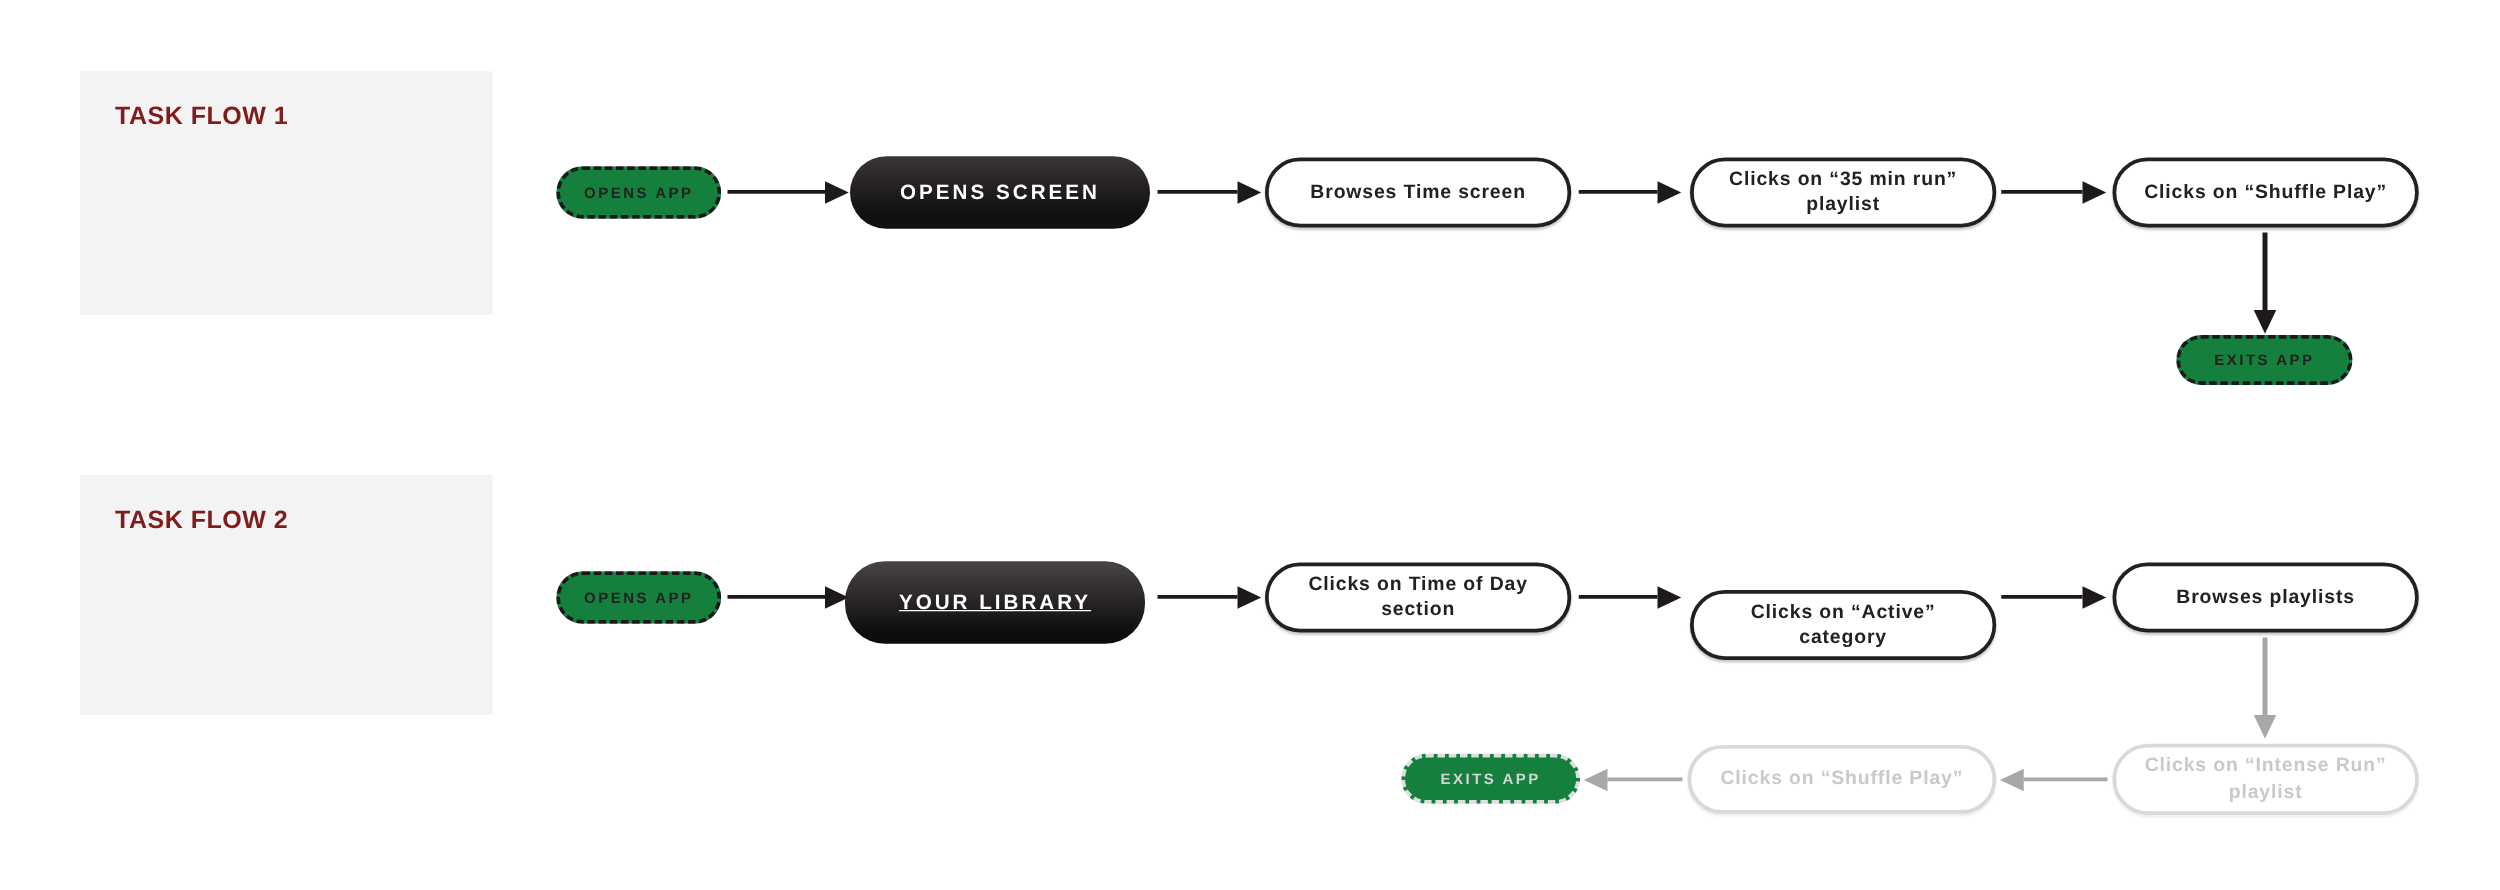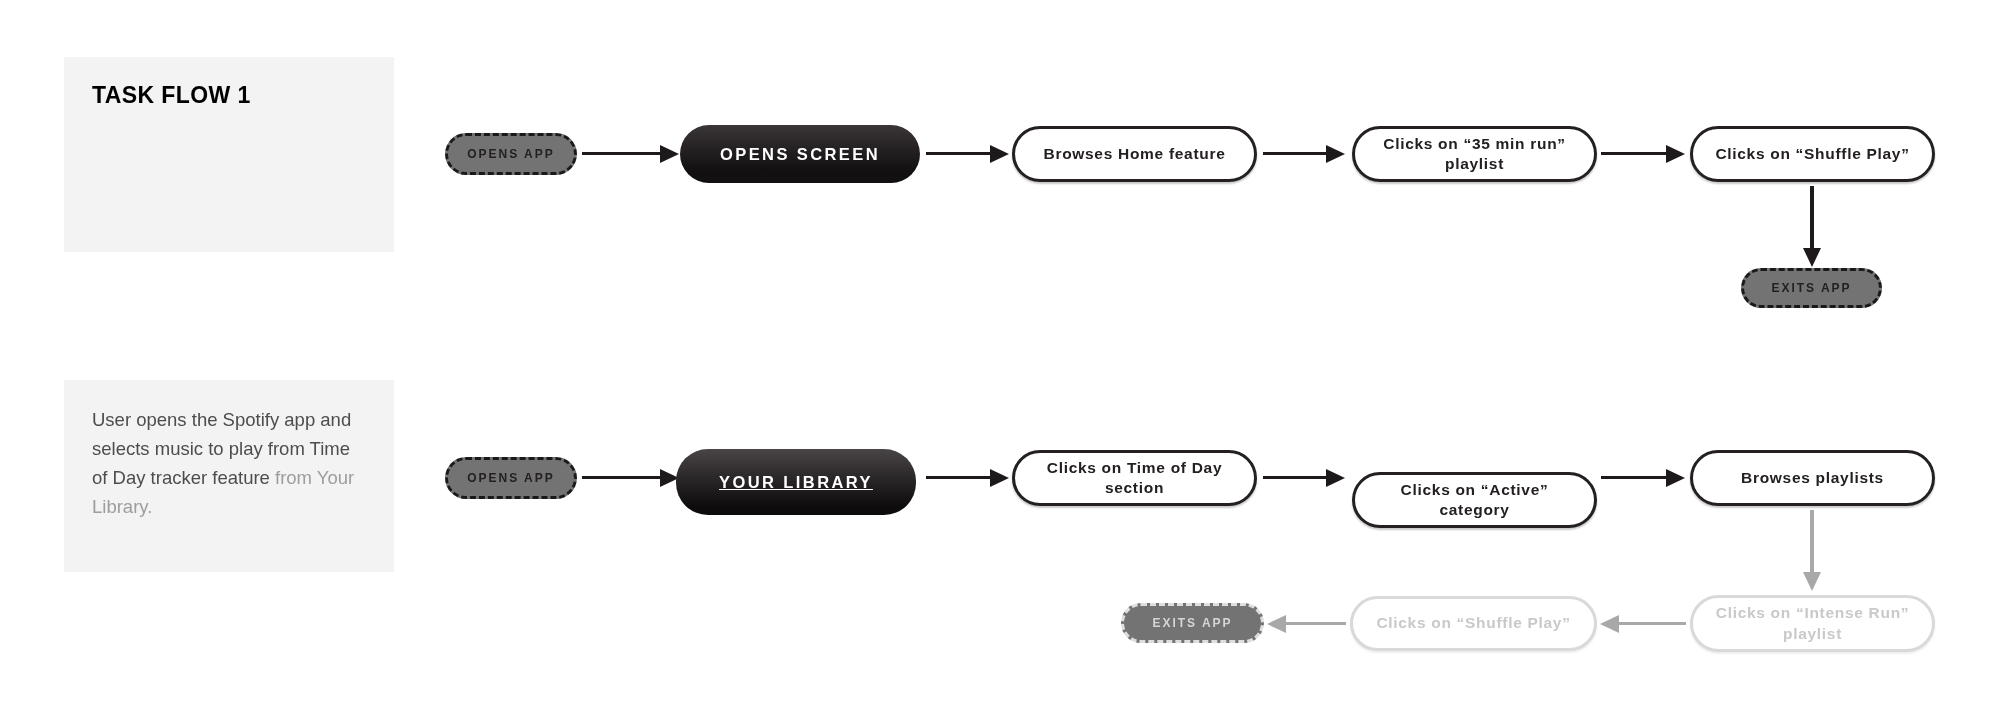--- a/index.html
+++ b/index.html
@@ -7,22 +7,22 @@
     position:relative; width:2000px; height:712px; background:#ffffff;
     font-family:"Liberation Sans", sans-serif; overflow:hidden;
   }
 
   
   .card {
     position:absolute; background:#f4f3f3; box-sizing:border-box;
     padding:25px 28px 20px 28px;
   }
   .card h2 {
-    margin:0 0 9px 0; font-size:23px; font-weight:700; letter-spacing:0.4px;
-    color:#000000;
+    margin:0 0 9px 0; font-size:20px; font-weight:700; letter-spacing:0.4px;
+    color:#7f1d1d;
   }
   .card p { margin:0; font-size:18.5px; line-height:29px; color:#4f4c4d; }
   .card .faded-text { color:#9d9d9d; }
 
   
   .pill {
     position:absolute; box-sizing:border-box;
     display:flex; align-items:center; justify-content:center; text-align:center;
   }
   .screen {
@@ -30,21 +30,21 @@
     color:#ffffff; border-radius:32px;
     font-weight:700; font-size:16.5px; letter-spacing:2.4px;
   }
   .screen.lib { background:linear-gradient(180deg,#494445 0%, #0d0b0c 88%); }
   .step {
     background:#ffffff; border:3px solid #242021; border-radius:30px;
     font-weight:700; font-size:15.5px; letter-spacing:0.7px; color:#242021;
     line-height:1.3; padding:4px 12px; box-shadow:0 2px 2px rgba(0,0,0,0.22);
   }
   .tag {
-    background:#737373; border:3.5px dashed #1c191a; border-radius:22px;
+    background:#15803d; border:3.5px dashed #1c191a; border-radius:22px;
     font-weight:700; font-size:12px; letter-spacing:2px; color:#242021;
   }
   .faded.step { border-color:#d9d9d9; color:#c9c9c9; box-shadow:0 2px 2px rgba(0,0,0,0.07); }
   .faded.tag  { border-color:#dedede; color:#d5d5d5; }
 
   
   .ar { position:absolute; height:3px; background:currentColor; color:#1e1a1b; }
   .ar.right::after {
     content:""; position:absolute; left:100%; top:50%; transform:translateY(-50%);
     border-left:19px solid currentColor; border-top:9px solid transparent; border-bottom:9px solid transparent;
@@ -71,38 +71,38 @@
     </div>
 
     <div class="pill tag" style="left:445px; top:133px; width:132px; height:42px;">OPENS APP</div>
 
     <div class="ar right" style="left:582px; top:152px; width:78px;"></div>
 
     <div class="pill screen" style="left:680px; top:125px; width:240px; height:58px;">OPENS SCREEN</div>
 
     <div class="ar right" style="left:926px; top:152px; width:64px;"></div>
 
-    <div class="pill step" style="left:1012px; top:126px; width:245px; min-height:56px;">Browses Home feature</div>
+    <div class="pill step" style="left:1012px; top:126px; width:245px; min-height:56px;">Browses Time screen</div>
 
     <div class="ar right" style="left:1263px; top:152px; width:63px;"></div>
 
     <div class="pill step" style="left:1352px; top:126px; width:245px; min-height:56px;">Clicks on “35 min run” playlist</div>
 
     <div class="ar right" style="left:1601px; top:152px; width:65px;"></div>
 
     <div class="pill step" style="left:1690px; top:126px; width:245px; min-height:56px;">Clicks on “Shuffle Play”</div>
 
     <div class="av" style="left:1810px; top:186px; height:62px;"></div>
 
     <div class="pill tag" style="left:1741px; top:268px; width:141px; height:40px;">EXITS APP</div>
   </section>
 
   <section>
     <div class="card" style="left:64px; top:380px; width:330px; height:192px;">
-      <p><span>User opens the Spotify app and selects music to play from Time of Day tracker feature </span><span class="faded-text">from Your Library.</span></p>
+      <h2>TASK FLOW 2</h2>
     </div>
 
     <div class="pill tag" style="left:445px; top:457px; width:132px; height:42px;">OPENS APP</div>
 
     <div class="ar right" style="left:582px; top:476px; width:78px;"></div>
 
     <div class="pill screen lib" style="left:676px; top:449px; width:240px; height:66px;text-decoration:underline;">YOUR LIBRARY</div>
 
     <div class="ar right" style="left:926px; top:476px; width:64px;"></div>
 

